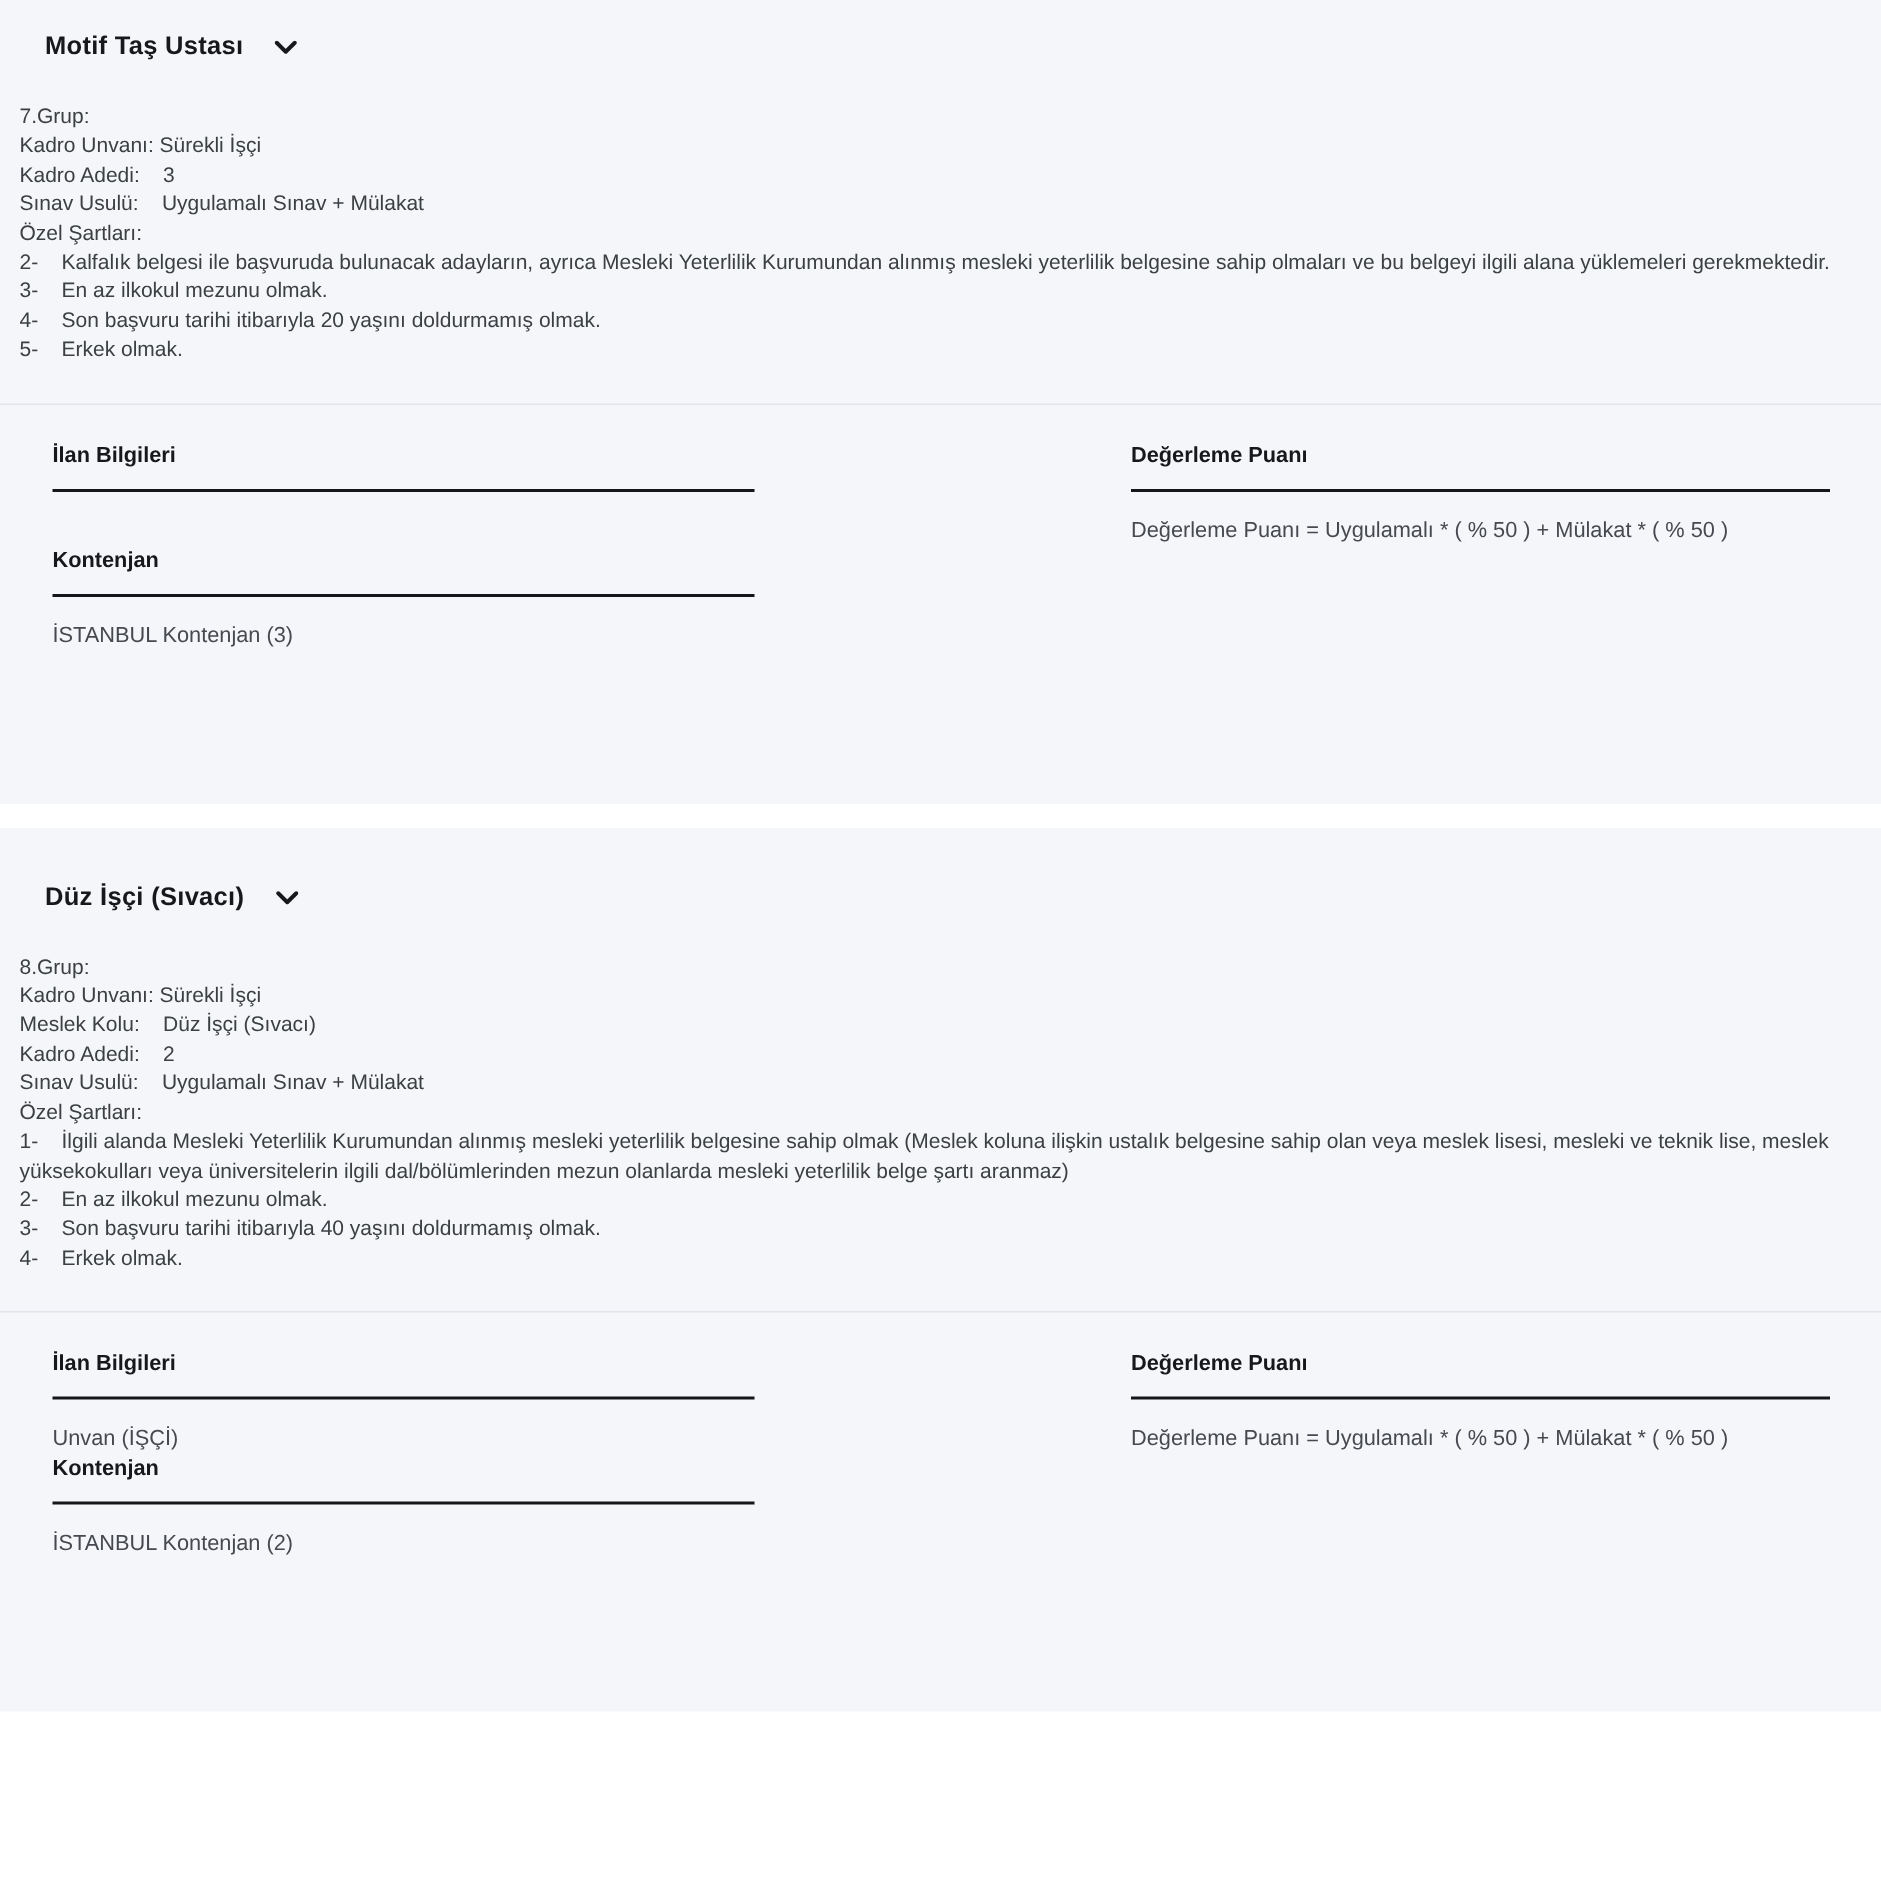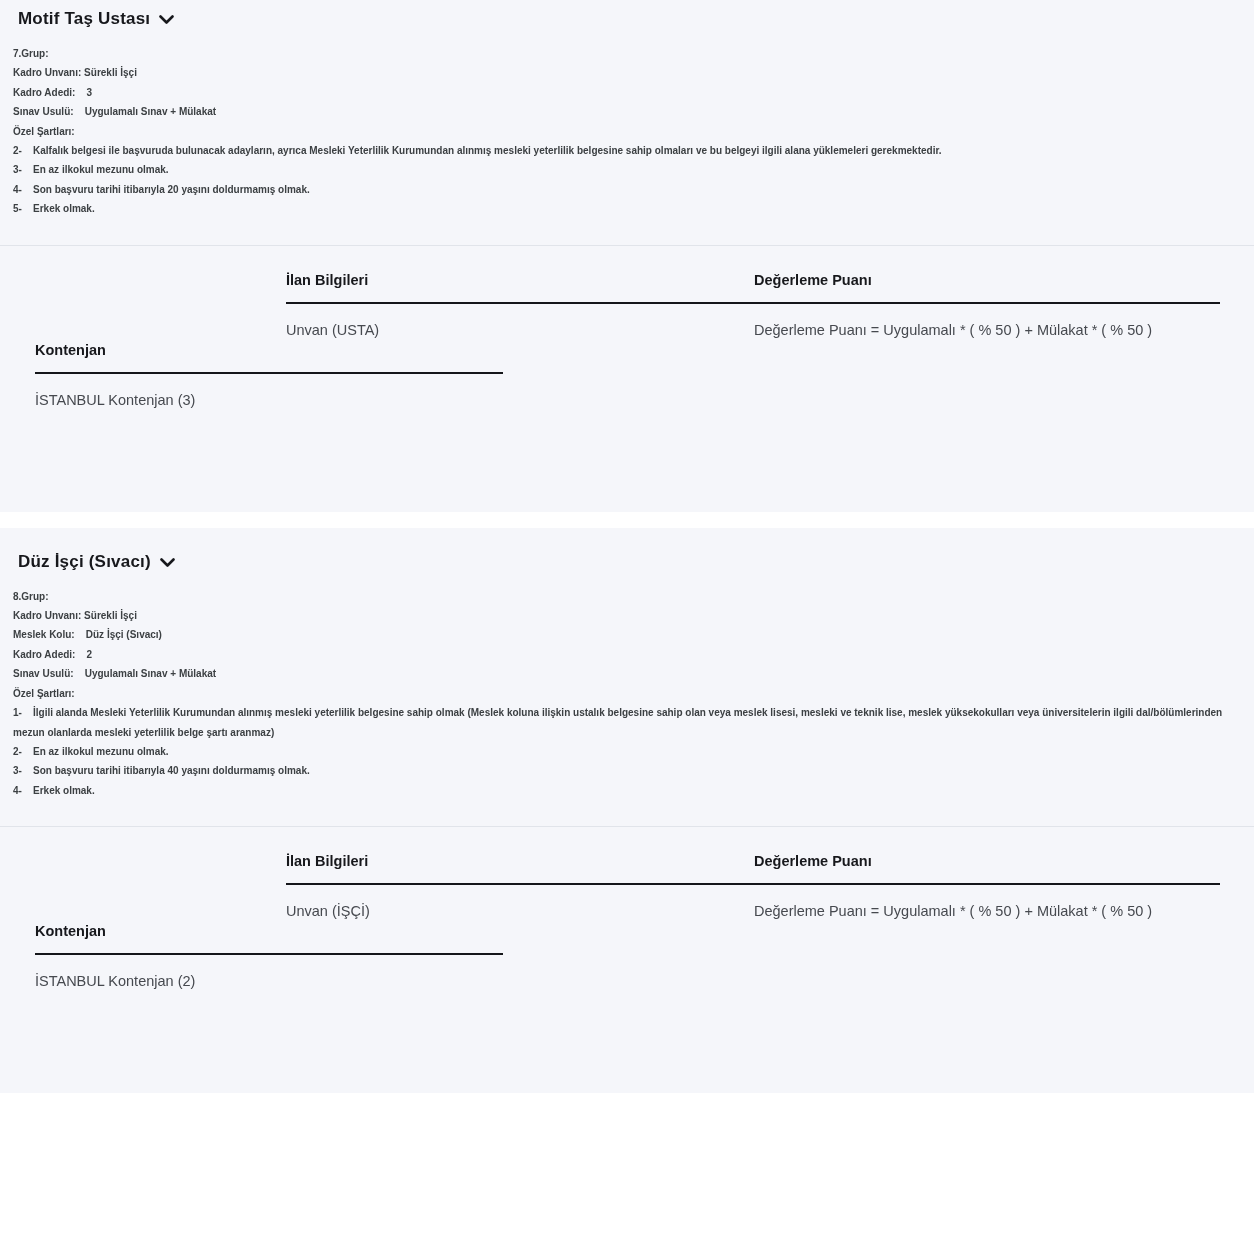--- a/index.html
+++ b/index.html
@@ -22,50 +22,49 @@
   .panel-header {
     display: flex;
     align-items: center;
     gap: 9px;
     padding: 22px 18px 0 18px;
   }
   .panel-first .panel-header {
     padding-top: 7px;
   }
   .panel-title {
-    margin: 0;
+    margin: 12px;
     font-size: 17px;
     line-height: 24px;
     font-weight: 700;
     color: #17181c;
     letter-spacing: 0.2px;
   }
   .chevron {
     display: inline-flex;
     align-items: center;
     margin-top: 2px;
   }
   .details {
     padding: 13px 14px 0 13px;
-    font-size: 10px;
+    font-size: 14px;
     line-height: 19.4px;
     color: #3c4043;
-    font-weight: bold;
   }
   .detail-line {
     white-space: pre-wrap;
   }
   .card {
     margin-top: 26px;
     border-top: 1px solid #e1e4ea;
     padding: 24px 34px 102px 35px;
   }
   .card-grid {
     display: flex;
-    justify-content: flex-end;
+    justify-content: space-between;
   }
   .col {
     width: 468px;
   }
   .col-right {
     width: 466px;
   }
   .card-heading {
     font-size: 14.5px;
     font-weight: 700;
@@ -109,21 +108,20 @@
         <div class="detail-line">2-    Kalfalık belgesi ile başvuruda bulunacak adayların, ayrıca Mesleki Yeterlilik Kurumundan alınmış mesleki yeterlilik belgesine sahip olmaları ve bu belgeyi ilgili alana yüklemeleri gerekmektedir.</div>
         <div class="detail-line">3-    En az ilkokul mezunu olmak.</div>
         <div class="detail-line">4-    Son başvuru tarihi itibarıyla 20 yaşını doldurmamış olmak.</div>
         <div class="detail-line">5-    Erkek olmak.</div>
       </div>
     <div class="card">
       <div class="card-grid">
         <div class="col">
           <div class="card-heading">İlan Bilgileri</div>
           <div class="rule"></div>
-          <div class="card-value">Unvan (USTA)</div>
         </div>
         <div class="col col-right">
           <div class="card-heading">Değerleme Puanı</div>
           <div class="rule"></div>
           <div class="card-value">Değerleme Puanı = Uygulamalı * ( % 50 ) + Mülakat * ( % 50 )</div>
         </div>
       </div>
       <div class="card-row2">
         <div class="col">
           <div class="card-heading">Kontenjan</div>

